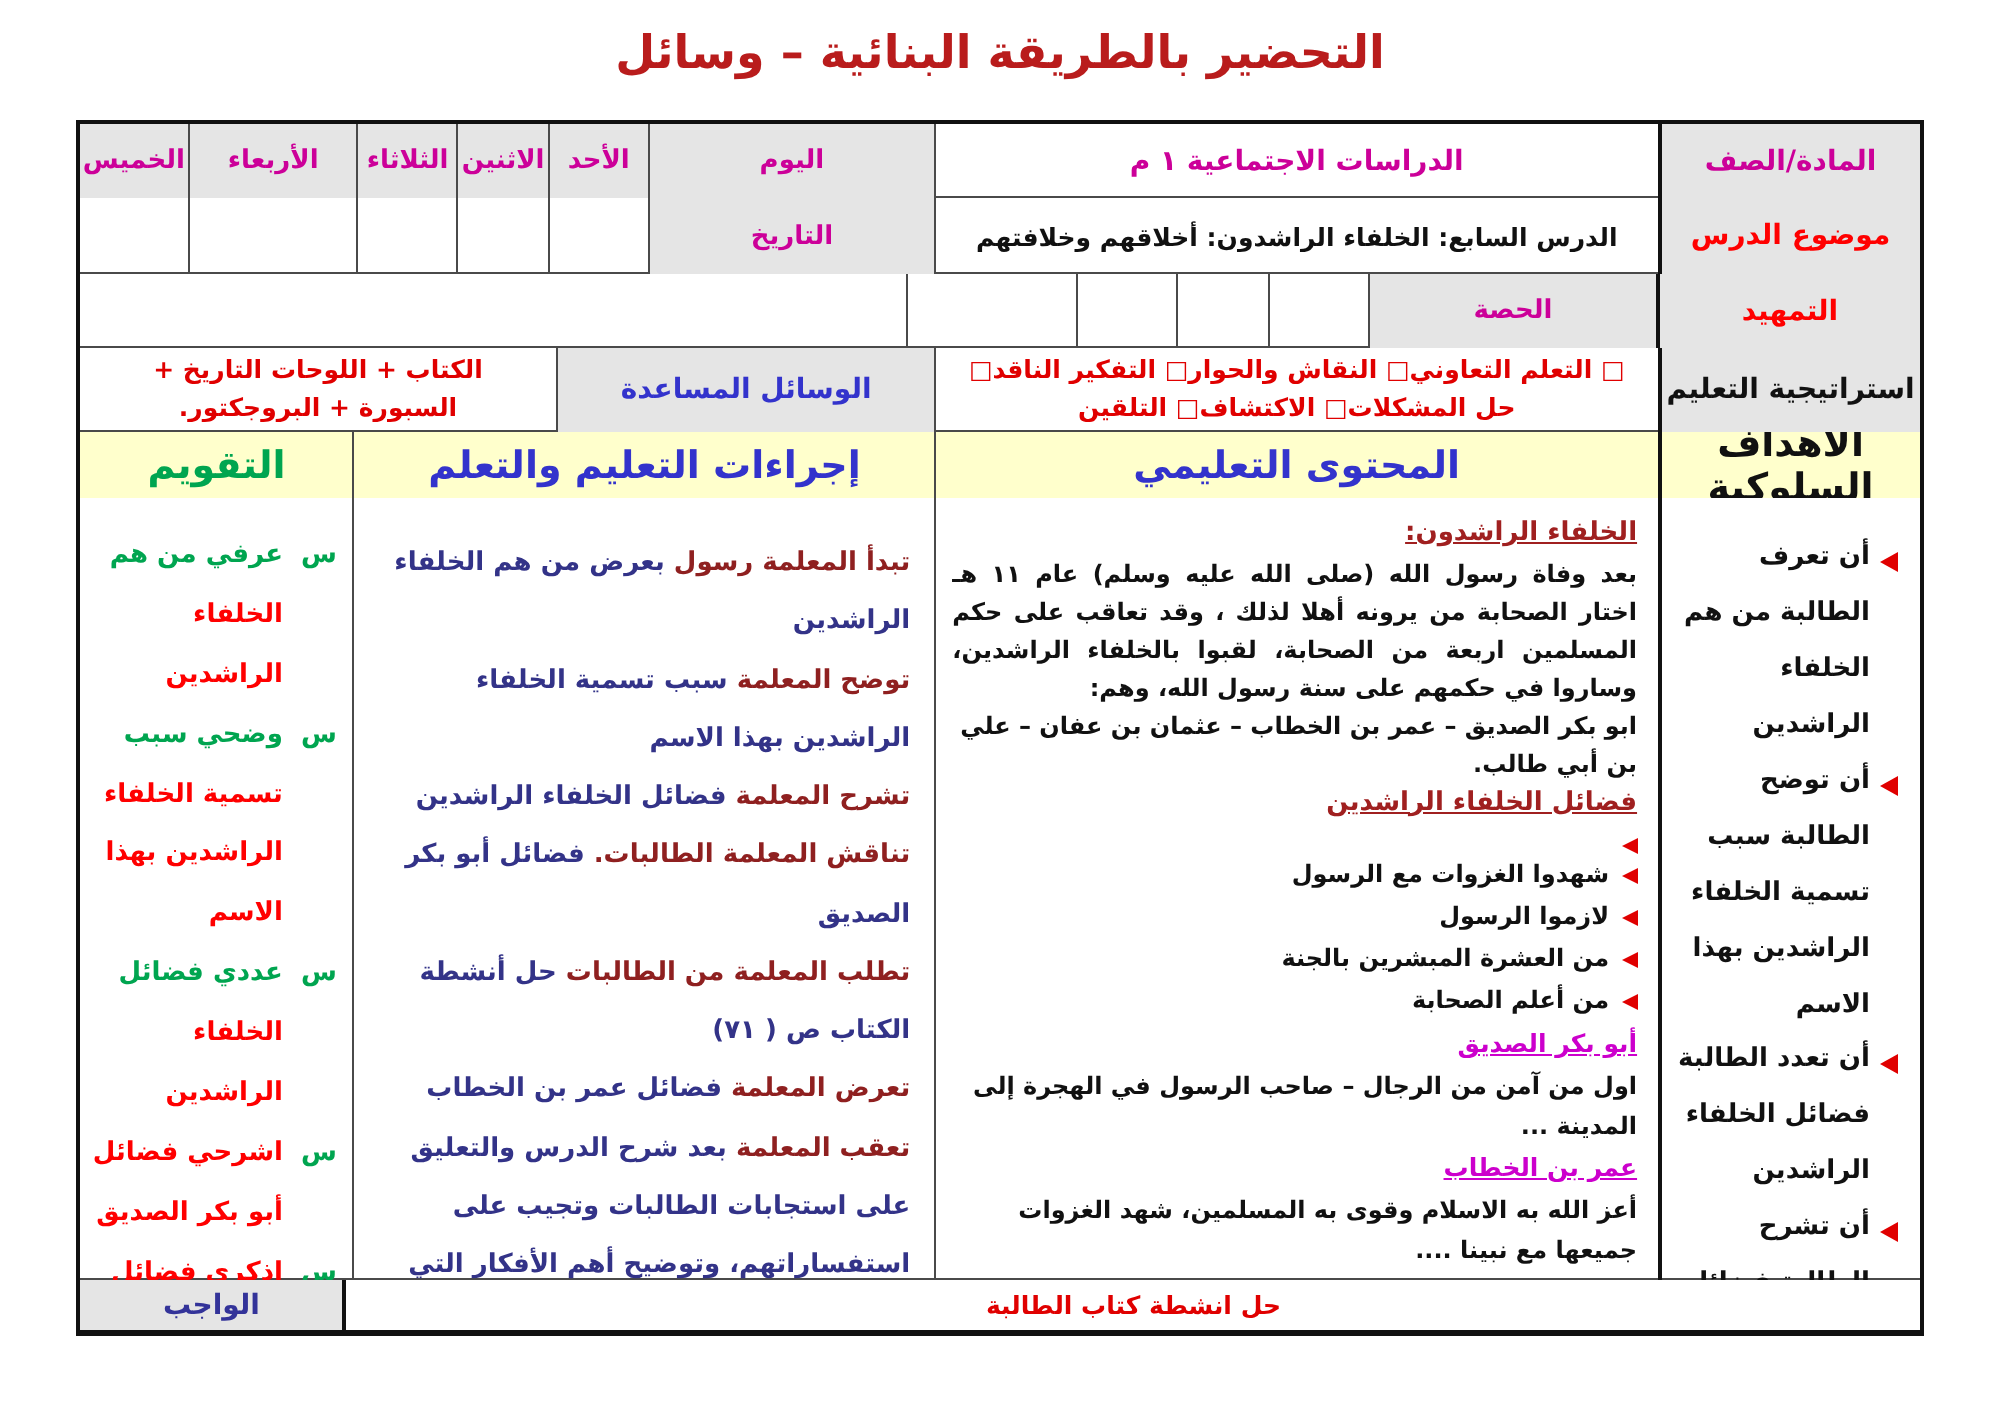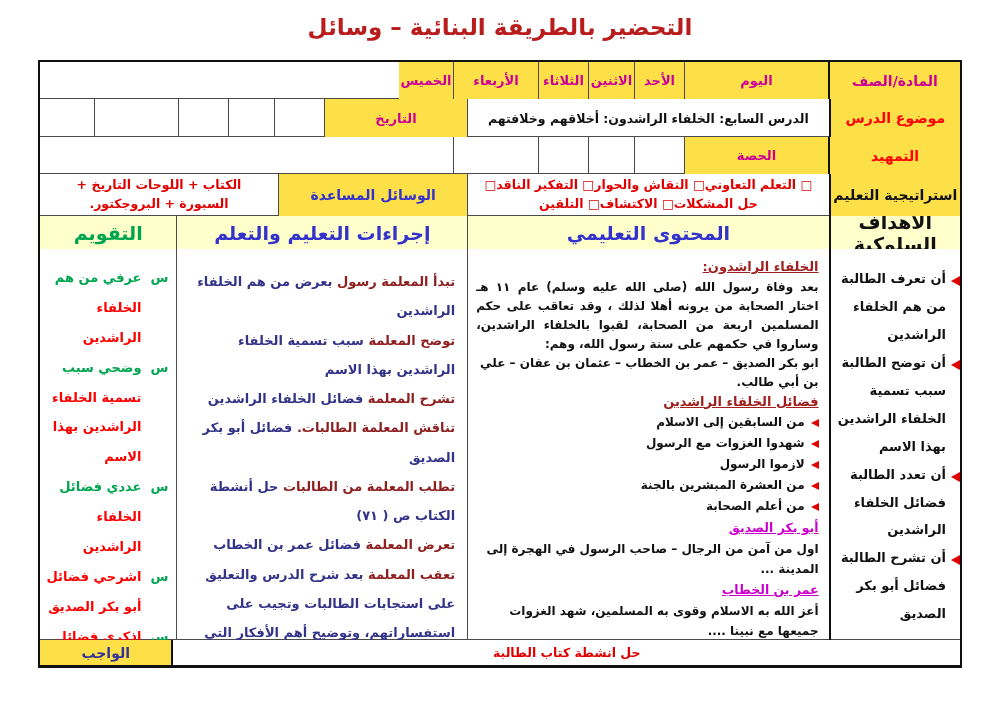--- a/index.html
+++ b/index.html
@@ -13,21 +13,21 @@
   .sheet { position:absolute; top:60px; right:38px; width:924px;
     border:2px solid #111; border-bottom-width:3px; background:#fff; }
 
   .row { display:flex; direction:rtl; border-bottom:1px solid #4a4a4a; }
   .row:last-child { border-bottom:none; }
   .cell { border-left:1px solid #4a4a4a; overflow:hidden; }
   .row .cell:last-child { border-left:none; }
   .row .cell:first-child { border-left:2px solid #111; }
 
   .c-center { display:flex; align-items:center; justify-content:center; text-align:center; }
-  .pink { background:#fde047; }
+  .pink { background:#e5e5e5; }
   .yellow { background:#ffffcc; }
 
   .h37{height:37px;} .h38{height:38px;} .h42{height:42px;} .h33{height:33px;}
   .h391{height:391px;} .h25{height:25px;}
   .w132{width:132px;} .w363{width:363px;} .w144{width:144px;}
   .w50{width:50px;} .w46{width:46px;} .w85{width:85px;} .w54{width:54px;}
   .w190{width:190px;} .w239{width:239px;} .w292{width:292px;} .w137{width:137px;} .w792{width:792px;}
 
   .lbl { font-weight:bold; font-size:14px; }
   .magenta { color:#cc0099; }
@@ -37,21 +37,21 @@
   .black { color:#111; }
 
   .dayname { font-weight:bold; font-size:13px; color:#cc0099; }
   .val-magenta { font-weight:bold; font-size:14px; color:#cc0099; }
   .val-black { font-weight:bold; font-size:12.5px; color:#111; }
   .val-red { font-weight:bold; font-size:13px; color:#ff0000; }
   .strategy { font-weight:bold; font-size:12.5px; color:#e00000; line-height:1.5; padding:2px 8px; }
   .aids { font-weight:bold; font-size:12.5px; color:#e00000; line-height:1.5; padding:2px 10px; }
 
   
-  .objectives { padding:16px 0 0 4px; }
+  .objectives { padding:16px 11px 0 4px; }
   .obj-item { display:flex; direction:rtl; font-weight:bold; font-size:13px; color:#111;
     line-height:2.15; }
   .obj-item .arr { margin-top:11px; margin-left:5px; flex:0 0 auto; }
   .arr { width:0; height:0; border-top:5px solid transparent; border-bottom:5px solid transparent;
     border-right:9px solid #e00000; }
   .arr.small { border-top-width:4px; border-bottom-width:4px; border-right-width:8px; }
 
   
   .content { padding:8px 10px 0 8px; font-size:12px; color:#111; font-weight:bold; }
   .c-head { color:#a02020; text-decoration:underline; font-size:13px; line-height:1.6; }
@@ -84,20 +84,21 @@
 <body>
 
 <div class="page">
 
   <div class="doc-title">التحضير بالطريقة البنائية – وسائل</div>
 
   <div class="sheet">
 
     <div class="row h37">
       <div class="cell w132 h37 c-center pink lbl magenta">المادة/الصف</div>
+      <div class="cell w363 h37 c-center val-magenta">الدراسات الاجتماعية ١ م</div>
       <div class="cell w144 h37 c-center pink dayname">اليوم</div>
       <div class="cell w50 h37 c-center pink dayname">الأحد</div>
       <div class="cell w46 h37 c-center pink dayname">الاثنين</div>
       <div class="cell w50 h37 c-center pink dayname">الثلاثاء</div>
       <div class="cell w85 h37 c-center pink dayname">الأربعاء</div>
       <div class="cell w54 h37 c-center pink dayname">الخميس</div>
     </div>
 
     <div class="row h38">
       <div class="cell w132 h38 c-center pink lbl red">موضوع الدرس</div>
@@ -156,21 +157,20 @@
 
       </div>
 
       <div class="cell w363 h391 content">
         <div class="c-head">الخلفاء الراشدون:</div>
         <div class="c-par">بعد وفاة رسول الله (صلى الله عليه وسلم) عام ١١ هـ اختار الصحابة من يرونه أهلا لذلك ، وقد تعاقب على حكم المسلمين اربعة من الصحابة، لقبوا بالخلفاء الراشدين، وساروا في حكمهم على سنة رسول الله، وهم:</div>
         <div class="c-line">ابو بكر الصديق – عمر بن الخطاب – عثمان بن عفان – علي بن أبي طالب.</div>
         <div class="c-head">فضائل الخلفاء الراشدين</div>
         <div class="c-bullet">
             <span class="arr small"></span>
-            <span>من السابقين إلى الاسلام</span>
           </div>
         <div class="c-bullet">
             <span class="arr small"></span>
             <span>شهدوا الغزوات مع الرسول</span>
           </div>
         <div class="c-bullet">
             <span class="arr small"></span>
             <span>لازموا الرسول</span>
           </div>
         <div class="c-bullet">

